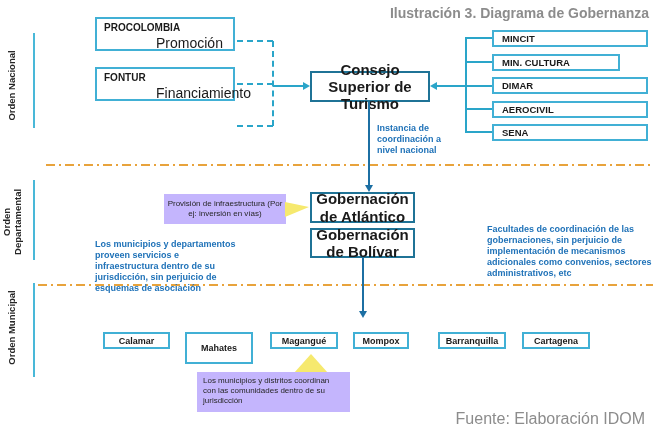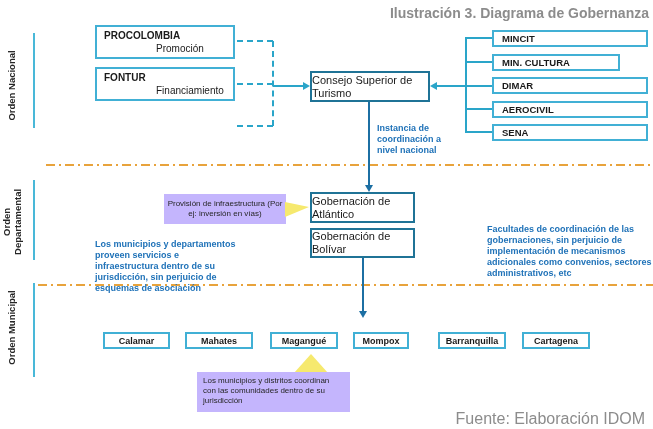--- a/index.html
+++ b/index.html
@@ -13,23 +13,23 @@
   .vlabel{position:absolute;transform:rotate(-90deg);font-size:9.5px;font-weight:bold;
     color:#262626;text-align:center;line-height:1.15;white-space:normal;}
   .note-blue{position:absolute;color:#1f72b8;font-weight:bold;font-size:9px;line-height:1.22;}
   .note-yellow{position:absolute;background:#c4b5fd;color:#262626;font-size:8px;line-height:1.25;box-sizing:border-box;}
   
   .bx{position:absolute;background:#fff;box-sizing:border-box;}
   .light{border:2px solid #41b0d5;}
   .dark{border:2px solid #1f7396;}
   .agency{padding:3px 4px 0 7px;}
   .agency .nm{display:block;font-size:10px;font-weight:bold;}
-  .agency .rl{display:block;font-size:10px;margin:2px 0 0 4px;padding-left:48px;}
-  .centerbox{display:flex;align-items:center;justify-content:center;text-align:left;
-    font-size:11px;font-weight:normal;line-height:1.15;}
+  .agency .rl{display:block;font-size:14px;margin:2px 0 0 4px;padding-left:48px;}
+  .centerbox{display:flex;align-items:center;justify-content:center;text-align:center;
+    font-size:15px;font-weight:bold;line-height:1.15;}
   .ministry{display:flex;align-items:center;padding-left:8px;font-size:9.5px;font-weight:bold;}
   .muni{display:flex;align-items:center;justify-content:center;font-size:9px;font-weight:bold;}
   
   .vbar{position:absolute;width:2px;background:#49b8d8;}
   .divider{position:absolute;height:2px;
     background:repeating-linear-gradient(to right,#e8a33c 0 9px,rgba(0,0,0,0) 9px 13px,#e8a33c 13px 15px,rgba(0,0,0,0) 15px 19px);}
   .hsolid{position:absolute;height:2px;background:#2aa5c9;}
   .vsolid{position:absolute;width:2px;background:#2aa5c9;}
   .hdash{position:absolute;height:0;border-top:2px dashed #2aa5c9;}
   .vdash{position:absolute;width:0;border-left:2px dashed #2aa5c9;}
@@ -56,21 +56,21 @@
 
   <div class="vlabel" style="left:-27px;top:211px;width:80px;">Orden Departamental</div>
   <div class="vbar" style="left:33px;top:180px;height:80px;"></div>
 
   <div class="vlabel" style="left:-33px;top:322px;width:90px;">Orden Municipal</div>
   <div class="vbar" style="left:33px;top:283px;height:94px;"></div>
 
   <div class="divider" style="left:46px;top:164px;width:607px;"></div>
   <div class="divider" style="left:38px;top:284px;width:615px;"></div>
 
-  <div class="bx light agency" style="left:95px;top:25px;width:140px;height:34px;">
+  <div class="bx light agency" style="left:95px;top:17px;width:140px;height:34px;">
     <span class="nm">PROCOLOMBIA</span>
     <span class="rl">Promoción</span>
   </div>
   <div class="bx light agency" style="left:95px;top:67px;width:140px;height:34px;">
     <span class="nm">FONTUR</span>
     <span class="rl">Financiamiento</span>
   </div>
 
   <div class="hdash" style="left:237px;top:40px;width:36px;"></div>
   <div class="hdash" style="left:237px;top:83px;width:36px;"></div>
@@ -126,21 +126,21 @@
 
   <div class="note-blue" style="left:95px;top:239px;width:142px;">Los municipios y departamentos proveen servicios e infraestructura dentro de su jurisdicción, sin perjuicio de esquemas de asociación</div>
   <div class="note-blue" style="left:487px;top:224px;width:166px;">Facultades de coordinación de las gobernaciones, sin perjuicio de implementación de mecanismos adicionales como convenios, sectores administrativos, etc</div>
 
   <div class="vdown" style="left:362px;top:258px;height:55px;"></div>
   <div class="arr arr-down" style="left:359px;top:311px;"></div>
 
   <div class="bx light muni" style="left:103px;top:332px;width:67px;height:17px;">
     <span>Calamar</span>
   </div>
-  <div class="bx light muni" style="left:185px;top:332px;width:68px;height:17px;">
+  <div class="bx light muni" style="left:185px;top:332px;width:68px;height:32px;">
     <span>Mahates</span>
   </div>
   <div class="bx light muni" style="left:270px;top:332px;width:68px;height:17px;">
     <span>Magangué</span>
   </div>
   <div class="bx light muni" style="left:353px;top:332px;width:56px;height:17px;">
     <span>Mompox</span>
   </div>
   <div class="bx light muni" style="left:438px;top:332px;width:68px;height:17px;">
     <span>Barranquilla</span>

